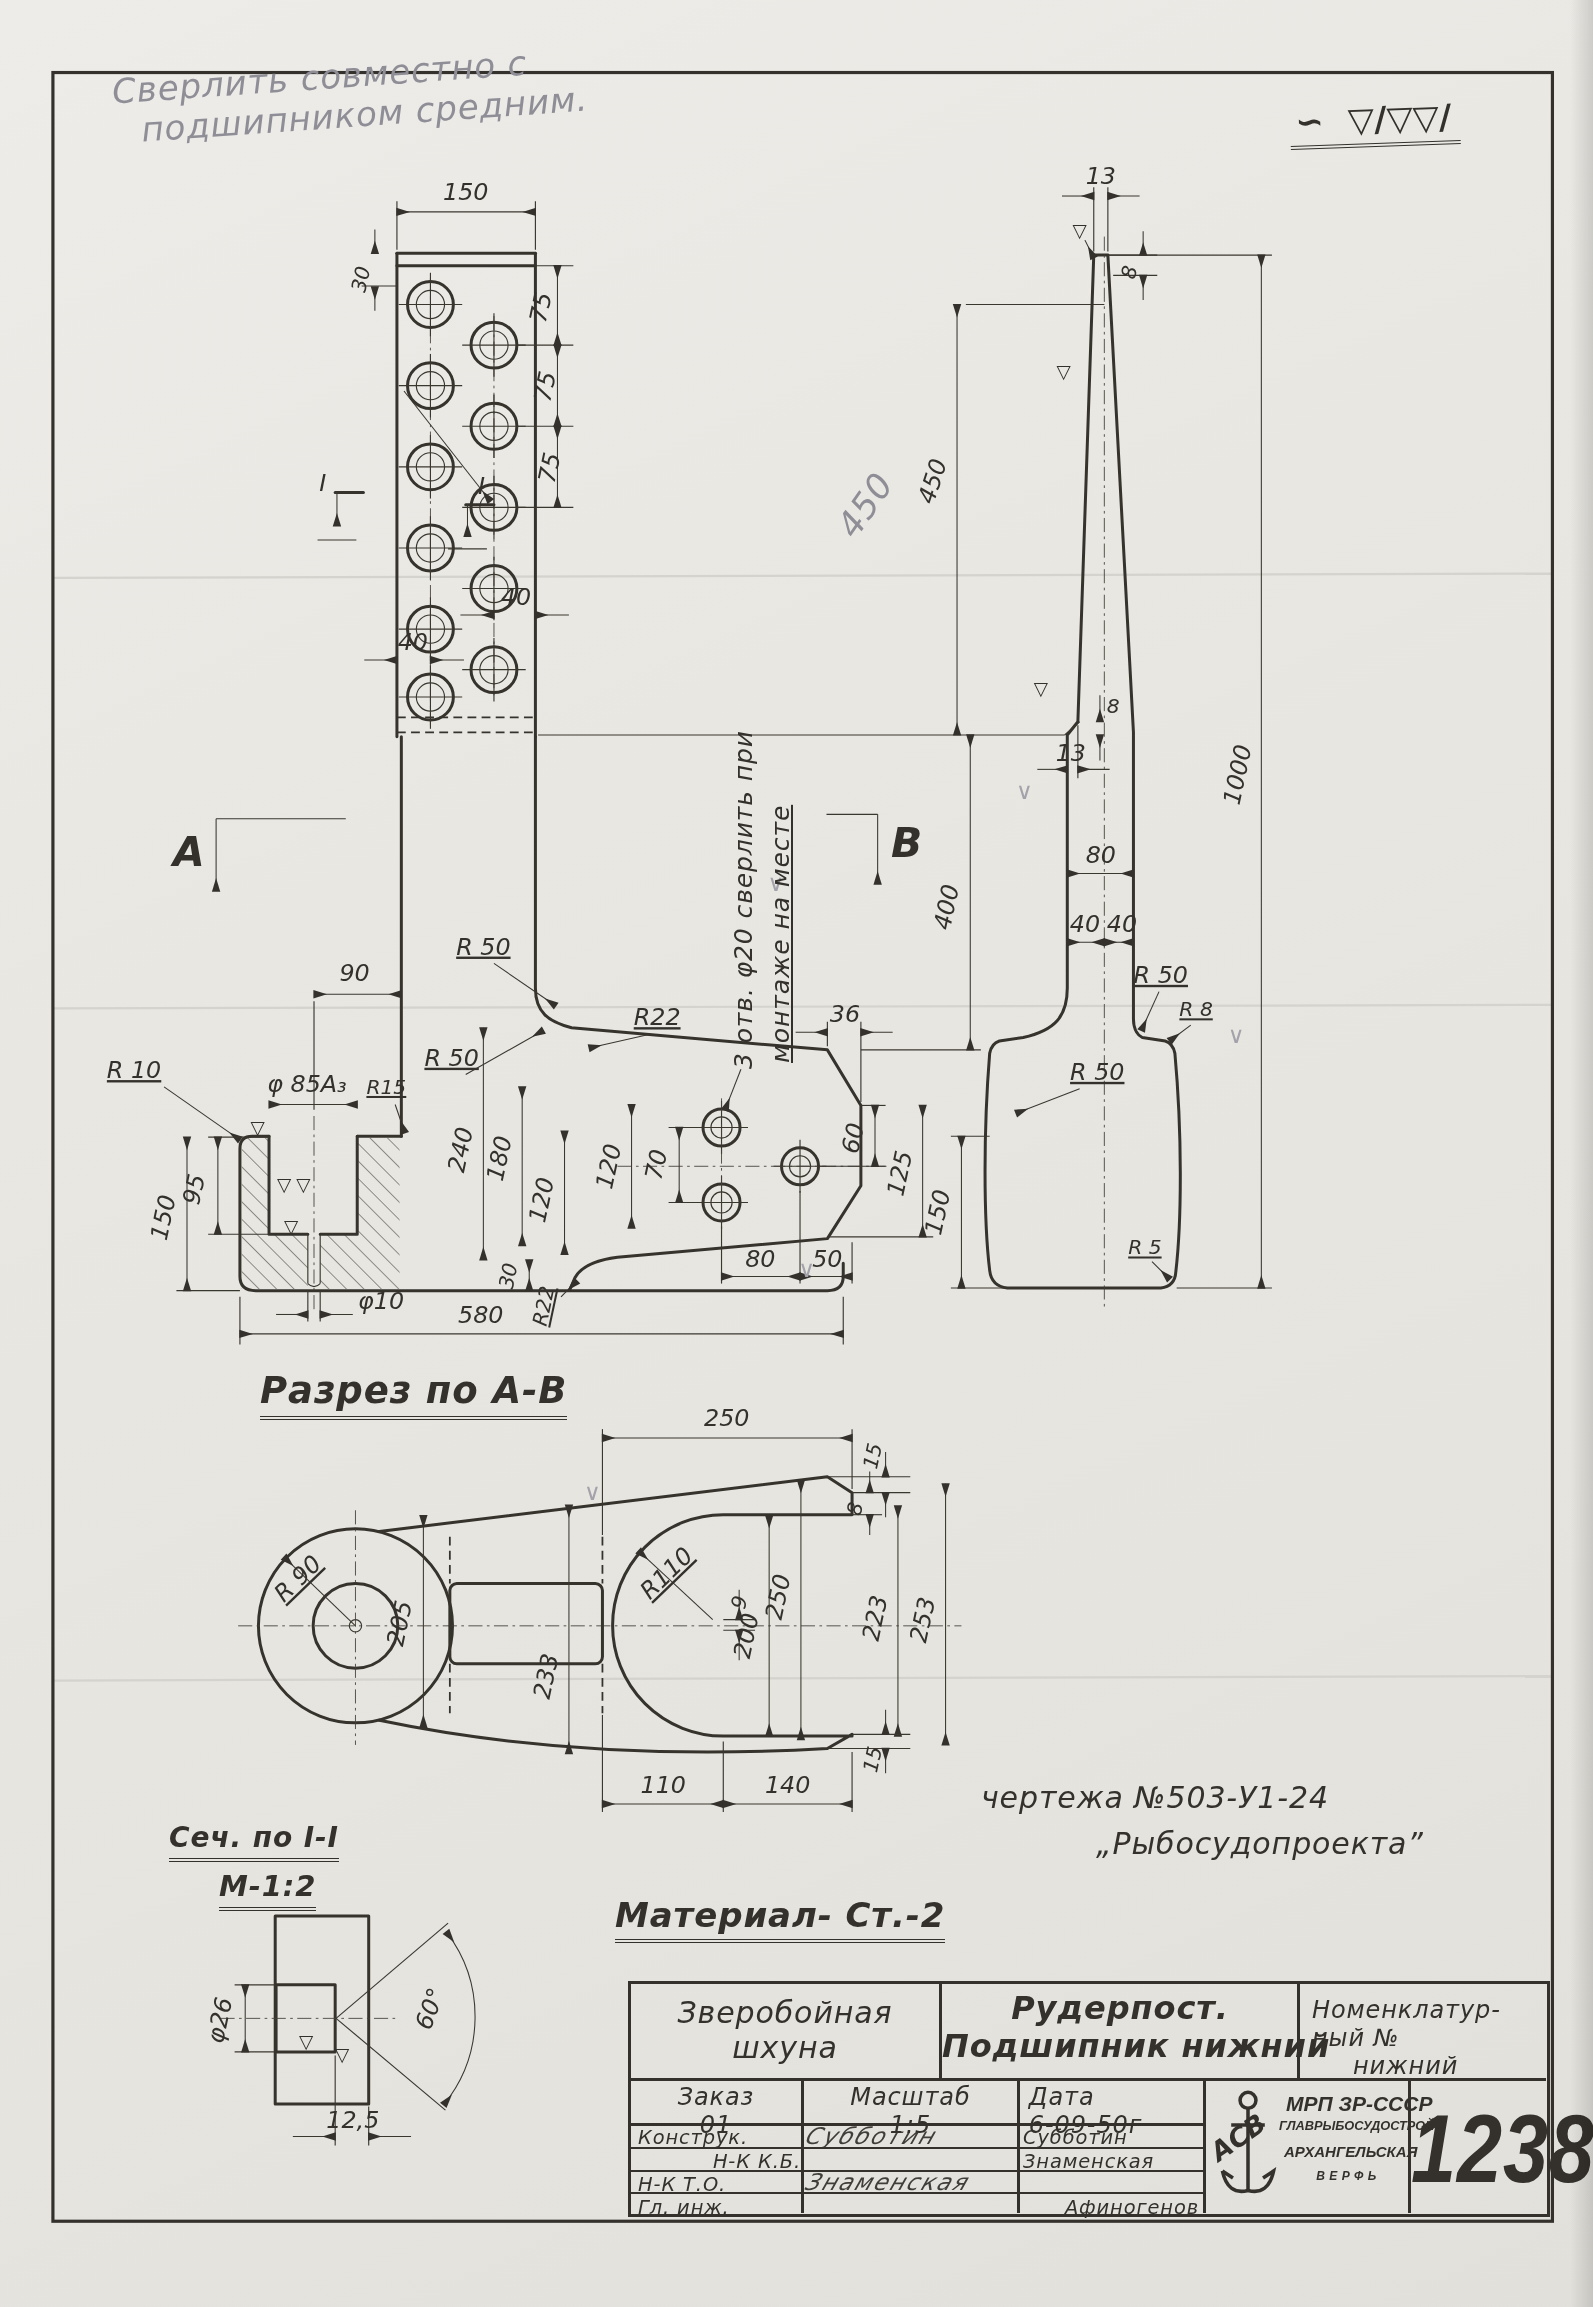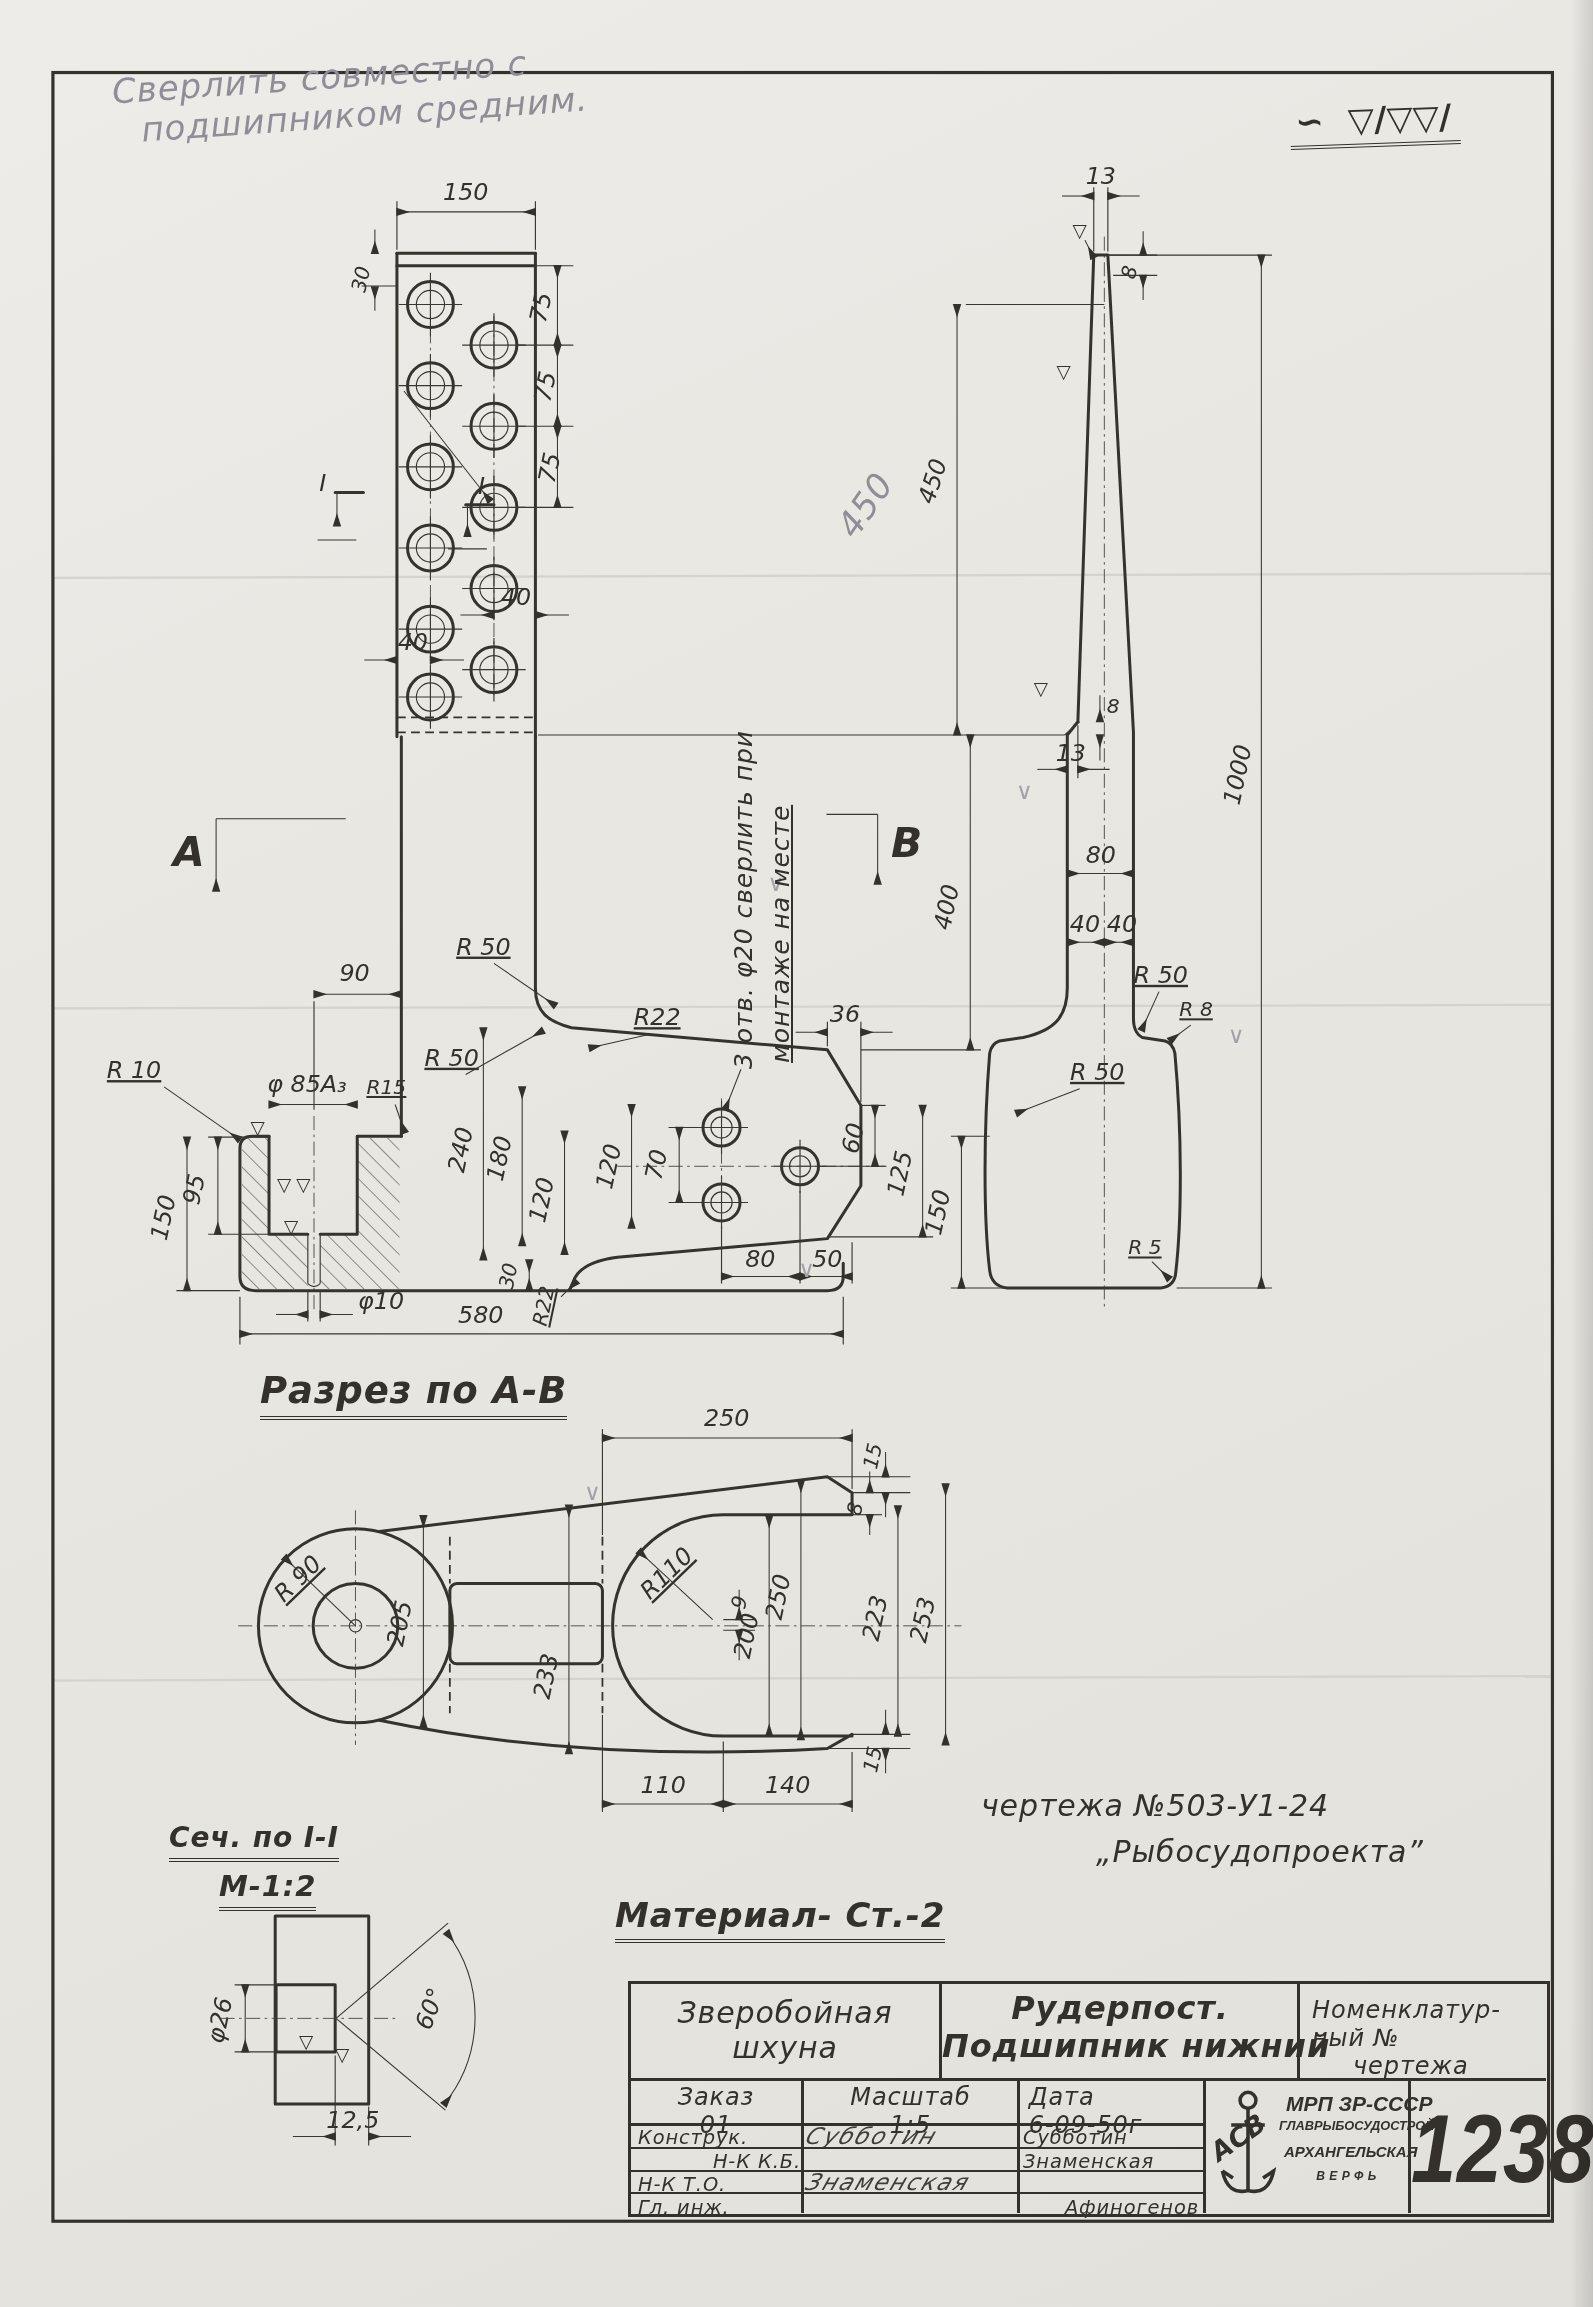--- a/index.html
+++ b/index.html
@@ -403,21 +403,21 @@
 <div class="abs hand" style="left:766px;top:1063px;font-size:25px;transform:rotate(-90deg);transform-origin:0 0;text-decoration:underline;">монтаже на месте</div>
 
 <div class="abs hand dblu" style="left:260px;top:1369px;font-size:37px;font-weight:bold;">Разрез по А-В</div>
 
 <div class="abs hand dblu" style="left:169px;top:1821px;font-size:28px;font-weight:bold;">Сеч. по I-I</div>
 <div class="abs hand dblu" style="left:219px;top:1869px;font-size:29px;font-weight:bold;">М-1:2</div>
 
 <div class="abs hand dblu" style="left:615px;top:1895px;font-size:34px;font-weight:bold;">Материал- Ст.-2</div>
 
 <div class="abs hand" style="left:981px;top:1766px;font-size:30px;">
-  <div style="margin-top:22px">чертежа №503-У1-24</div>
+  <div style="margin-top:14px">чертежа №503-У1-24</div>
   <div style="margin-top:10.6px;margin-left:115px">„Рыбосудопроекта”</div>
 </div>
 
 <div class="abs" style="left:628px;top:1981px;width:922px;height:236px;border:3.5px solid #34312c;box-sizing:border-box;">
 
   <div class="tbl" style="left:308px;top:0;width:2.6px;height:94px;"></div>
   <div class="tbl" style="left:666px;top:0;width:2.6px;height:94px;"></div>
   <div class="tbl" style="left:0;top:94px;width:915px;height:2.6px;"></div>
   <div class="tbl" style="left:170px;top:94px;width:2.6px;height:135px;"></div>
   <div class="tbl" style="left:386px;top:94px;width:2.6px;height:135px;"></div>
@@ -432,21 +432,21 @@
     <div>Зверобойная</div>
     <div>шхуна</div>
   </div>
   <div class="tb-txt hand" style="left:311px;top:5.3px;width:356px;font-size:32px;font-weight:bold;">
     <div>Рудерпост.</div>
     <div>Подшипник нижний</div>
   </div>
   <div class="tb-txt hand" style="left:681px;top:12.4px;width:225px;font-size:24px;text-align:left;">
     <div>Номенклатур-</div>
     <div>ный №</div>
-    <div style="margin-left:41px">чертежа</div>
+    <div style="margin-left:41px">нижний</div>
   </div>
 
   <div class="tb-txt hand" style="left:0;top:99px;width:170px;font-size:24px;">
     <div>Заказ</div>
     <div>01</div>
   </div>
   <div class="tb-txt hand" style="left:173px;top:99px;width:213px;font-size:24px;">
     <div>Масштаб</div>
     <div>1:5</div>
   </div>

